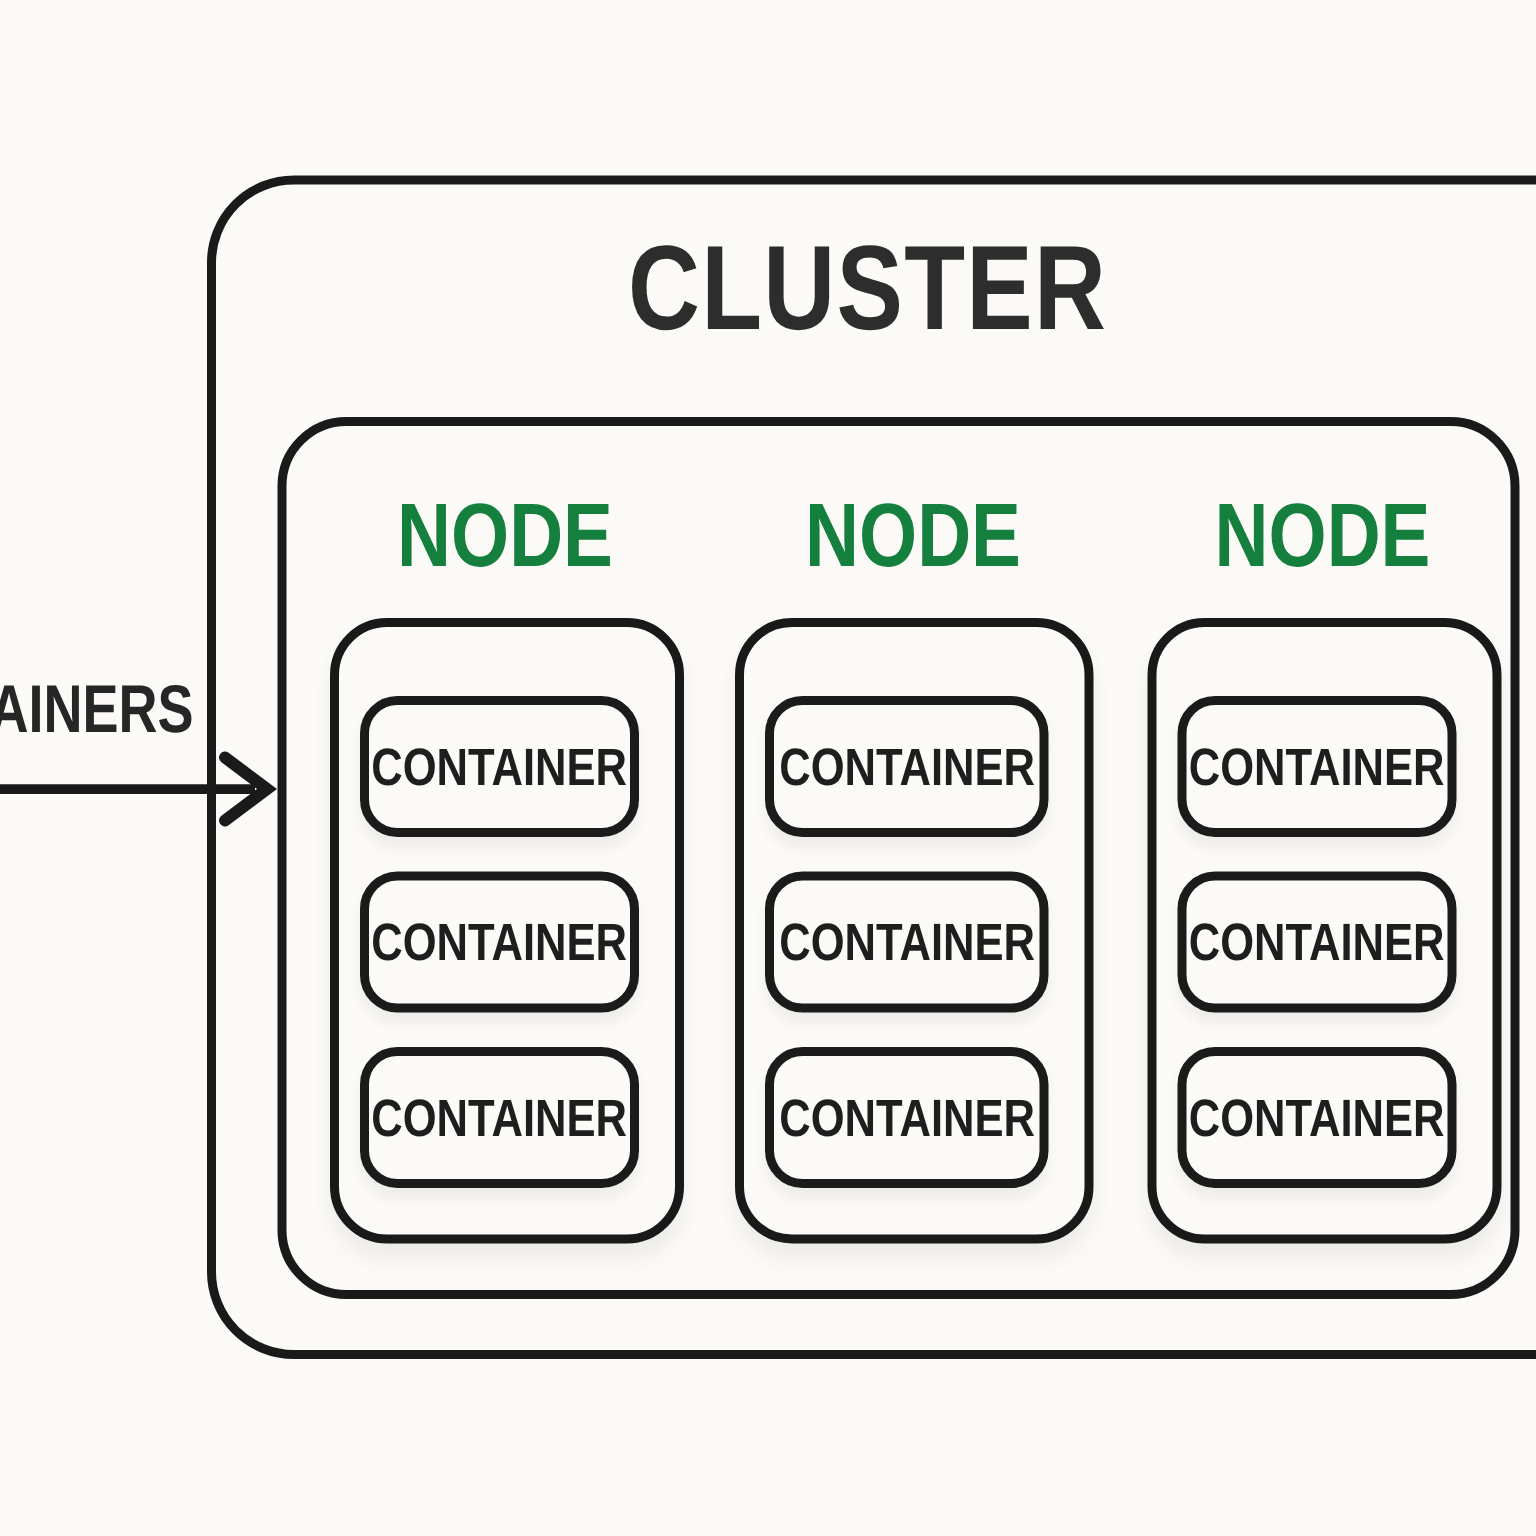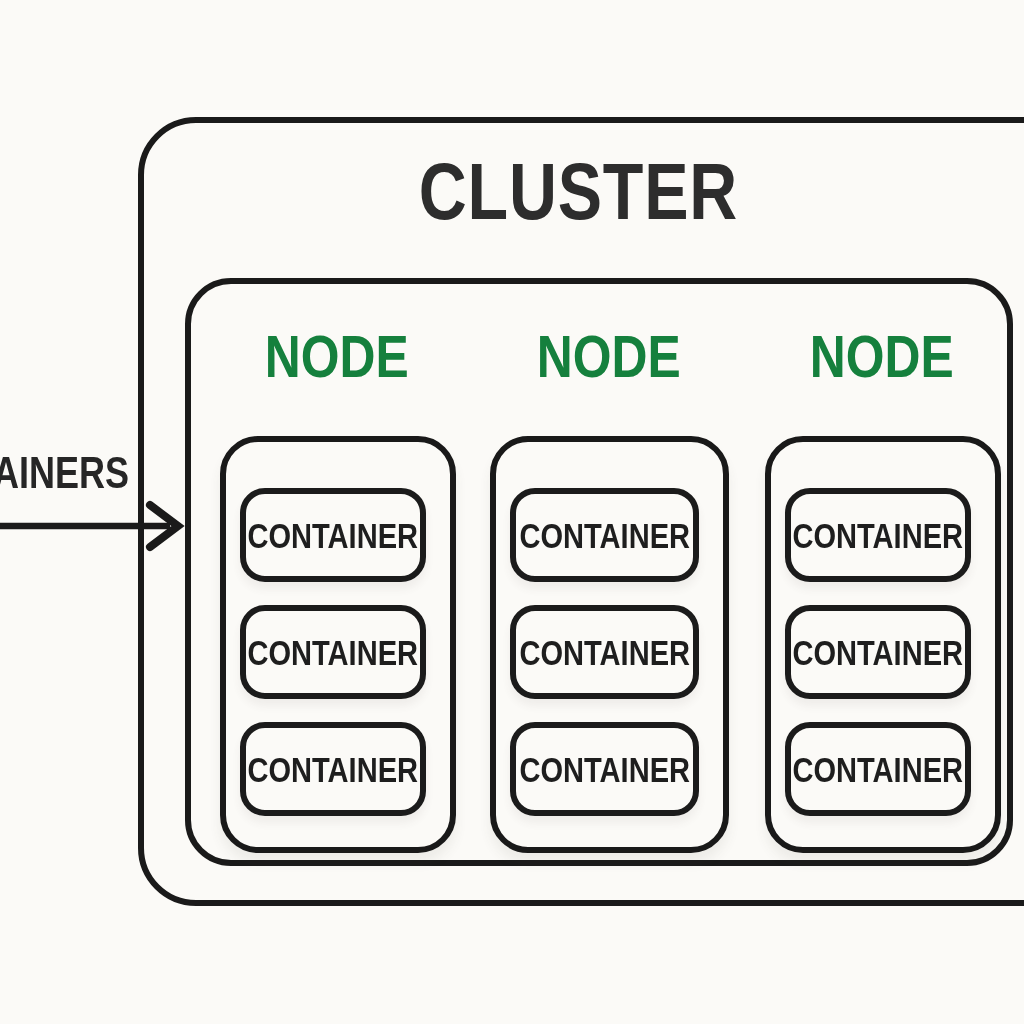--- a/index.html
+++ b/index.html
@@ -77,21 +77,20 @@
     height: 417px;
     border: 6px solid #191919;
     border-radius: 38px;
     box-sizing: border-box;
     display: flex;
     flex-direction: column;
     gap: 23px;
     padding: 46px 24px 0 14px;
     box-shadow: 0 10px 12px rgba(80,75,70,0.08);
     background: #fbfaf7;
-    margin-top: 24px;
   }
   .node-box.n1 { left: 220px; width: 236px; }
   .node-box.n2 { left: 490px; width: 239px; }
   .node-box.n3 { left: 765px; width: 236px; }
   
   .container-box {
     height: 94px;
     flex: 0 0 94px;
     border: 6px solid #1b1b1b;
     border-radius: 25px;

